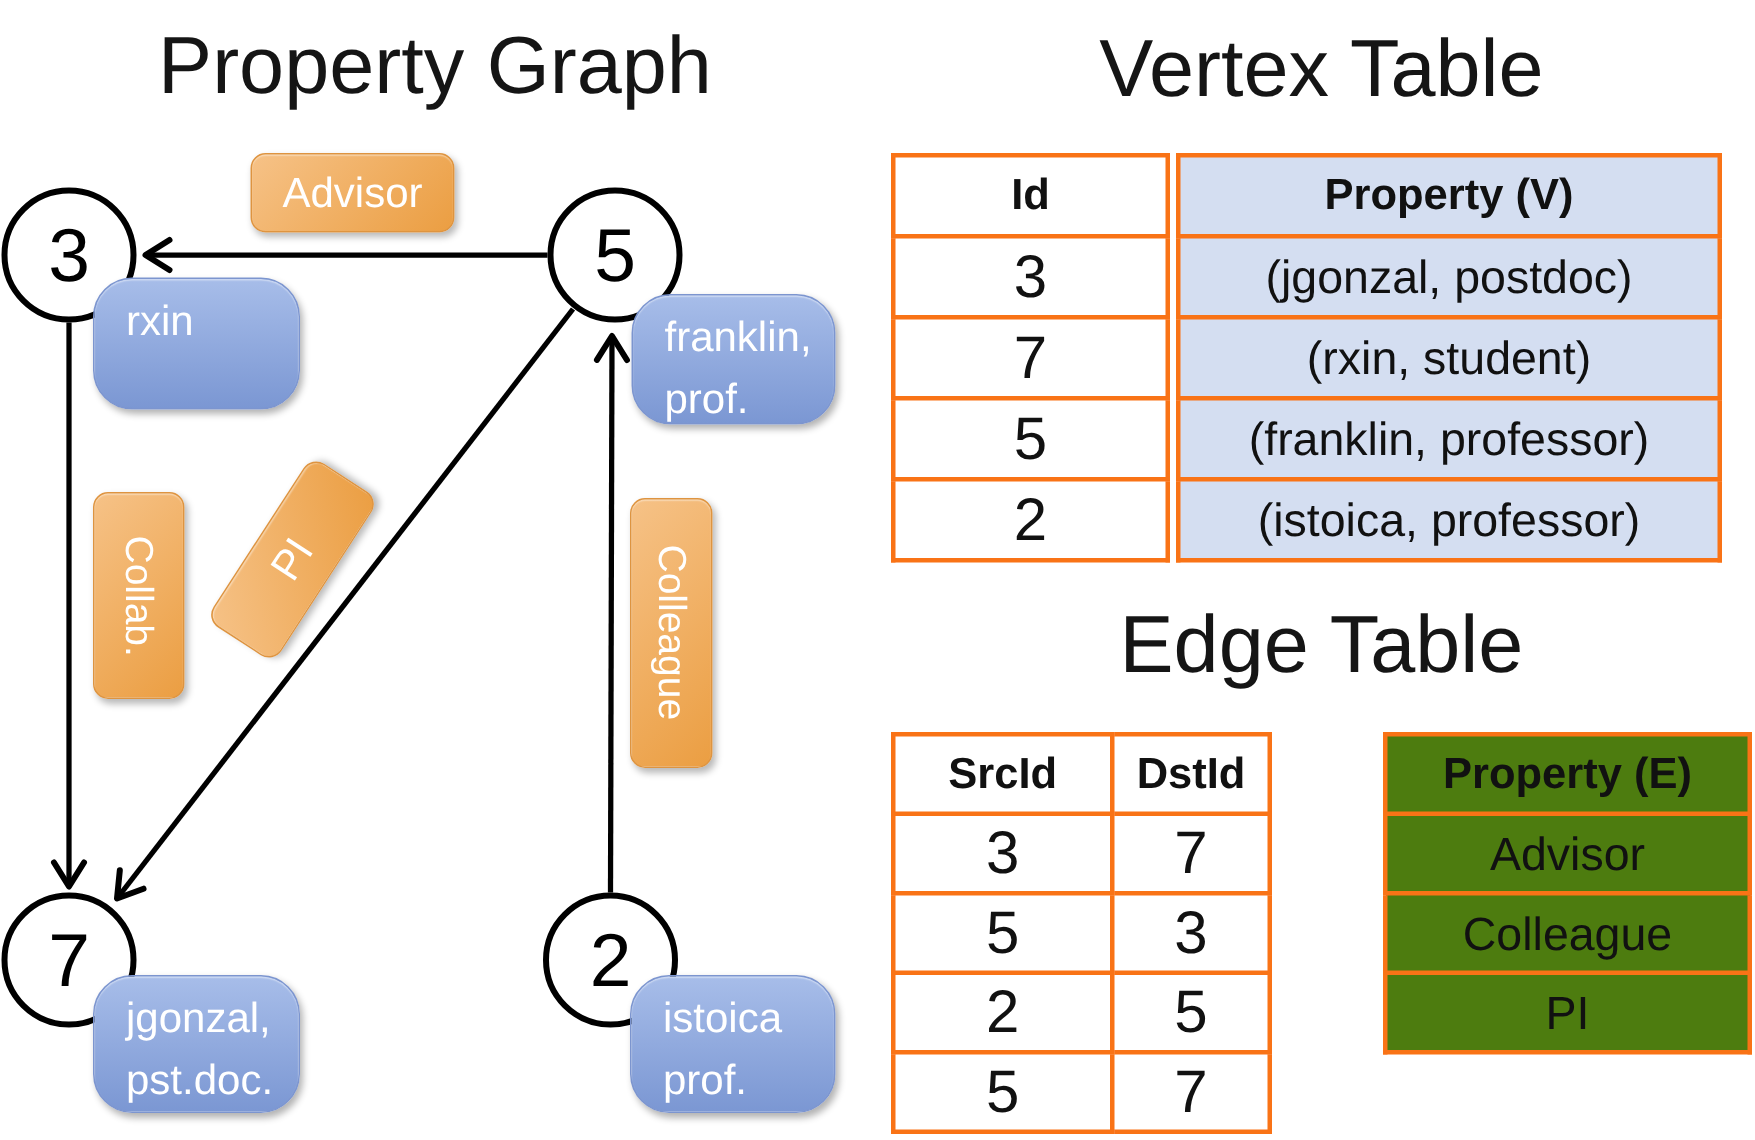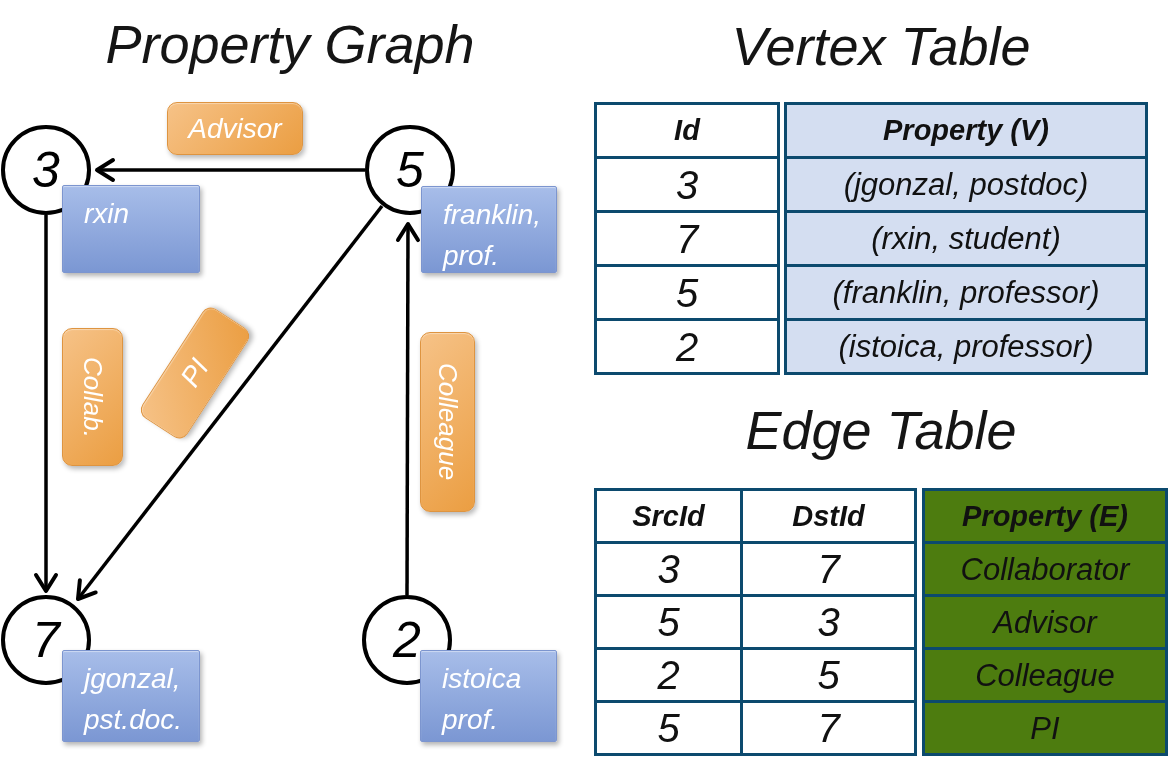--- a/index.html
+++ b/index.html
@@ -1,33 +1,33 @@
 <!DOCTYPE html>
 <html><head>
 <meta charset="utf-8">
 <style>
   html,body{margin:0;padding:0;background:#fff;}
   .canvas{
     position:relative;width:1170px;height:760px;overflow:hidden;background:#fff;
-    font-family:"Liberation Sans", sans-serif;color:#111;font-style:italic;
+    font-family:"Liberation Sans", sans-serif;color:#111;
   }
   .title{
     position:absolute;font-size:54px;font-weight:300;letter-spacing:0px;
     text-align:center;color:#151515;line-height:1.05;white-space:nowrap;
   }
   
   .node{
     position:absolute;width:90px;height:90px;box-sizing:border-box;
     border:4px solid #000;border-radius:50%;background:#fff;
     display:flex;align-items:center;justify-content:center;
     font-size:50px;font-weight:300;color:#000;z-index:2;
   }
   
   .vprop{
-    position:absolute;box-sizing:border-box;border-radius:2px;z-index:3;
+    position:absolute;box-sizing:border-box;border-radius:26px;z-index:3;
     background:linear-gradient(180deg,#a7bde9 0%,#7b97d3 100%);
     border:1px solid #7c95cf;
     box-shadow:2px 3px 5px rgba(0,0,0,.3), inset 0 1px 1px rgba(255,255,255,.45);
     color:#fff;font-size:28px;line-height:1.45;padding:8px 0 0 21px;
   }
   
   .elabel{
     position:absolute;box-sizing:border-box;border-radius:10px;z-index:3;
     background:linear-gradient(135deg,#f6c287 0%,#eb9e42 100%);
     border:1px solid #de9440;
@@ -35,21 +35,21 @@
     color:#fff;font-size:28px;display:flex;align-items:center;justify-content:center;
   }
   .vert{writing-mode:vertical-rl;text-orientation:mixed;font-size:26px;}
   .edges-svg{position:absolute;left:0;top:0;z-index:1;}
   
   .sheet{
     position:absolute;border-collapse:collapse;table-layout:fixed;z-index:2;
     font-family:"Liberation Sans", sans-serif;
   }
   .sheet th,.sheet td{
-    border:3px solid #0c4a6e;text-align:center;vertical-align:middle;
+    border:3px solid #f97316;text-align:center;vertical-align:middle;
     padding:0;line-height:1;background:#fff;
   }
   .sheet th{font-size:29px;font-weight:bold;color:#111;}
   .sheet td.num{font-size:40px;font-weight:300;color:#111;}
   .sheet td.txt{font-size:31px;font-weight:300;color:#111;}
   .vrow th,.vrow td{height:51px;}
   .erow th,.erow td{height:50px;}
   .fill-blue th,.fill-blue td{background:#d4def1;}
   .fill-tan th,.fill-tan td{background:#4d7c0f;}
 </style>
@@ -81,21 +81,21 @@
   <div class="node" style="left:1px;top:595px">
       <span>7</span>
     </div>
   <div class="node" style="left:362px;top:595px">
       <span>2</span>
     </div>
 
   <div class="vprop" style="left:62px;top:185px;width:138px;height:88px">
     <div>rxin</div>
   </div>
-  <div class="vprop" style="left:421px;top:186px;width:136px;height:87px">
+  <div class="vprop" style="left:421px;top:196px;width:136px;height:87px">
     <div>franklin,</div>
     <div>prof.</div>
   </div>
   <div class="vprop" style="left:62px;top:650px;width:138px;height:92px">
     <div>jgonzal,</div>
     <div>pst.doc.</div>
   </div>
   <div class="vprop" style="left:420px;top:650px;width:137px;height:92px">
     <div>istoica</div>
     <div>prof.</div>
@@ -143,21 +143,21 @@
           <td class="txt">(franklin, professor)</td>
         </tr>
     <tr class="vrow">
           <td class="txt">(istoica, professor)</td>
         </tr>
   </tbody>
     </table>
 
   <div class="title" style="left:594px;top:402px;width:574px">Edge Table</div>
 
-  <table class="sheet" style="left:594px;top:488px;width:323px">
+  <table class="sheet" style="left:594px;top:488px;width:254px">
     <colgroup>
         <col style="width:146px">
         <col>
       </colgroup>
     <tbody>
         <tr class="erow">
       <th>SrcId</th>
       <th>DstId</th>
     </tr>
     <tr class="erow">
@@ -178,23 +178,20 @@
     </tr>
   </tbody>
     </table>
 
   <table class="sheet fill-tan" style="left:922px;top:488px;width:246px">
     <tbody>
         <tr class="erow">
           <th>Property (E)</th>
         </tr>
     <tr class="erow">
-          <td class="txt">Collaborator</td>
-        </tr>
-    <tr class="erow">
           <td class="txt">Advisor</td>
         </tr>
     <tr class="erow">
           <td class="txt">Colleague</td>
         </tr>
     <tr class="erow">
           <td class="txt">PI</td>
         </tr>
   </tbody>
     </table>

